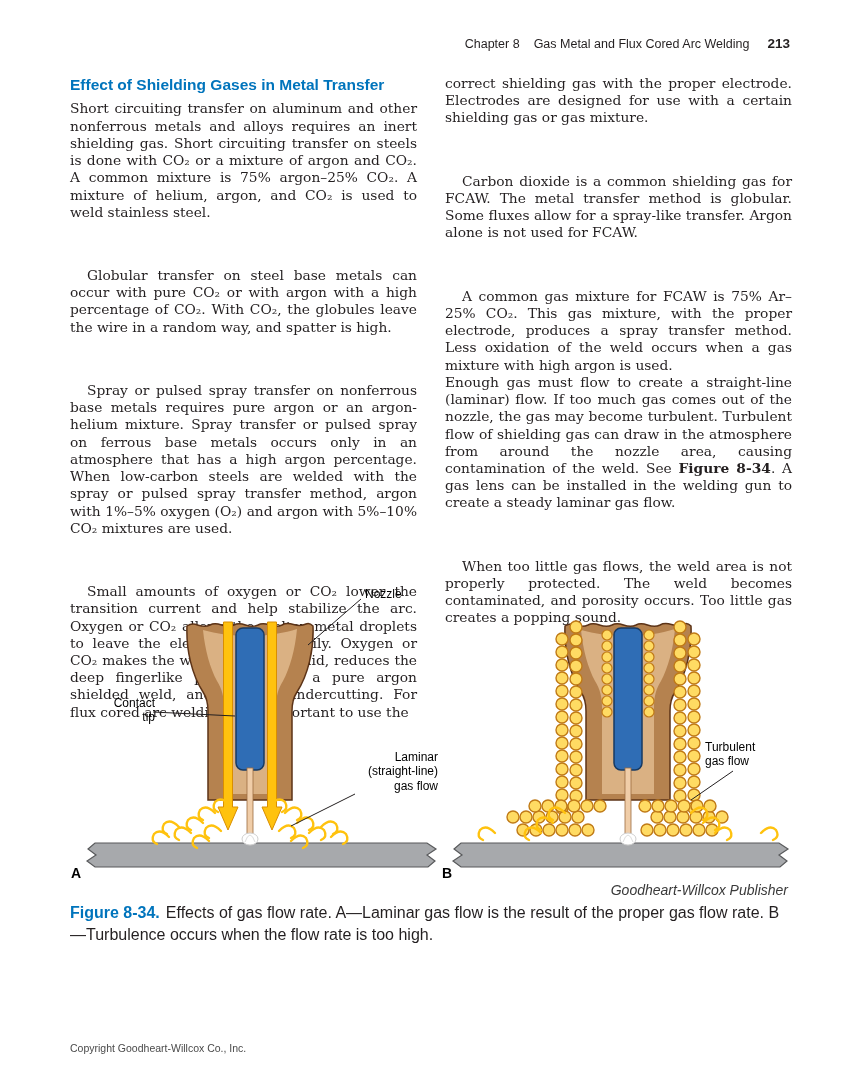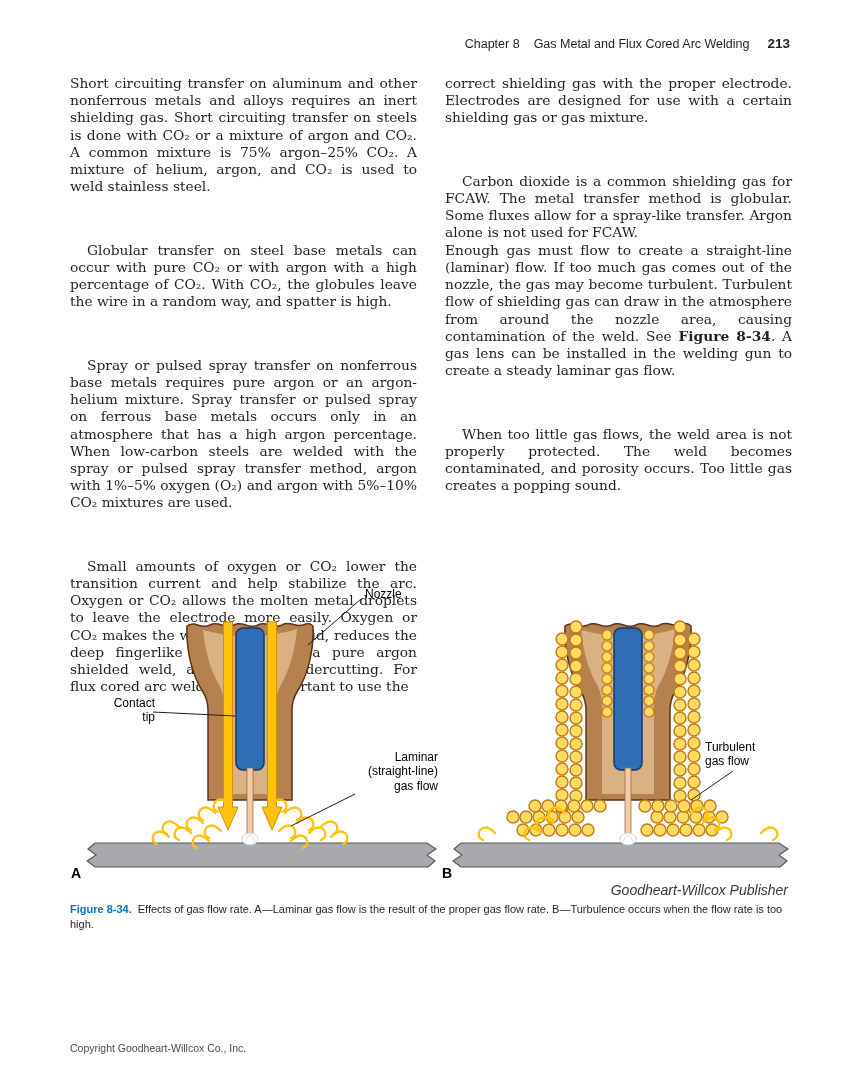--- a/index.html
+++ b/index.html
@@ -48,49 +48,51 @@
   .lbl-turb     { left:640px; top:175px; width:105px; text-align:left; }
   .lbl-a { left:6px;   top:300px; font-weight:bold; font-size:14px; }
   .lbl-b { left:377px; top:300px; font-weight:bold; font-size:14px; }
   .credit {
     position:absolute; right:2px; top:317px;
     font-family:"Liberation Sans", sans-serif; font-style:italic;
     font-size:14px; color:#3A3A3A;
   }
   .caption {
     position:absolute; top:902px; left:70px; width:722px;
-    font-family:"Liberation Sans", sans-serif; font-size:11px;
+    font-family:"Liberation Sans", sans-serif; font-size:16px;
     line-height:1.4; color:#231F20;
   }
   .caption .fig-num { color:#0074BC; font-weight:bold; padding-right:6px; }
 
   .page-footer {
     position:absolute; top:1042px; left:70px;
     font-family:"Liberation Sans", sans-serif; font-size:10.5px; color:#4A4A4A;
   }
 </style>
 </head>
 <body>
 
 <div class="running-head">
   <span class="chap">Chapter 8</span>
   <span class="title">Gas Metal and Flux Cored Arc Welding</span>
   <span class="pagenum">213</span>
 </div>
 
 <div class="columns">
   <div class="col">
+    <h2 class="h-blue">Effect of Shielding Gases in Metal Transfer</h2>
     <p>Short circuiting transfer on aluminum and other nonferrous metals and alloys requires an inert shielding gas. Short circuiting transfer on steels is done with CO₂ or a mixture of argon and CO₂. A common mixture is 75% argon–25% CO₂. A mixture of helium, argon, and CO₂ is used to weld stainless steel.</p>
     <p class="ind">Globular transfer on steel base metals can occur with pure CO₂ or with argon with a high percentage of CO₂. With CO₂, the globules leave the wire in a random way, and spatter is high.</p>
     <p class="ind">Spray or pulsed spray transfer on nonferrous base metals requires pure argon or an argon-helium mixture. Spray transfer or pulsed spray on ferrous base metals occurs only in an atmosphere that has a high argon percentage. When low-carbon steels are welded with the spray or pulsed spray transfer method, argon with 1%–5% oxygen (O₂) and argon with 5%–10% CO₂ mixtures are used.</p>
     <p class="ind">Small amounts of oxygen or CO₂ lower the transition current and help stabilize the arc. Oxygen or CO₂ allows the molten metal droplets to leave the electrode more easily. Oxygen or CO₂ makes the weld pool more fluid, reduces the deep fingerlike penetration of a pure argon shielded weld, and reduces undercutting. For flux cored arc welding, it is important to use the</p>
   </div>
   <div class="col">
     <p>correct shielding gas with the proper electrode. Electrodes are designed for use with a certain shielding gas or gas mixture.</p>
     <p class="ind">Carbon dioxide is a common shielding gas for FCAW. The metal transfer method is globular. Some fluxes allow for a spray-like transfer. Argon alone is not used for FCAW.</p>
+    <p class="ind">A common gas mixture for FCAW is 75% Ar–25% CO₂. This gas mixture, with the proper electrode, produces a spray transfer method. Less oxidation of the weld occurs when a gas mixture with high argon is used.</p>
     <p>
       <span>Enough gas must flow to create a straight-line (laminar) flow. If too much gas comes out of the nozzle, the gas may become turbulent. Turbulent flow of shielding gas can draw in the atmosphere from around the nozzle area, causing contamination of the weld. See </span><span class="bold">Figure 8-34</span><span>. A gas lens can be installed in the welding gun to create a steady laminar gas flow.</span>
     </p>
     <p class="ind">When too little gas flows, the weld area is not properly protected. The weld becomes contaminated, and porosity occurs. Too little gas creates a popping sound.</p>
   </div>
 </div>
 
 <div class="figure">
   <svg viewBox="0 0 725 340" aria-hidden="true">
     <defs>

